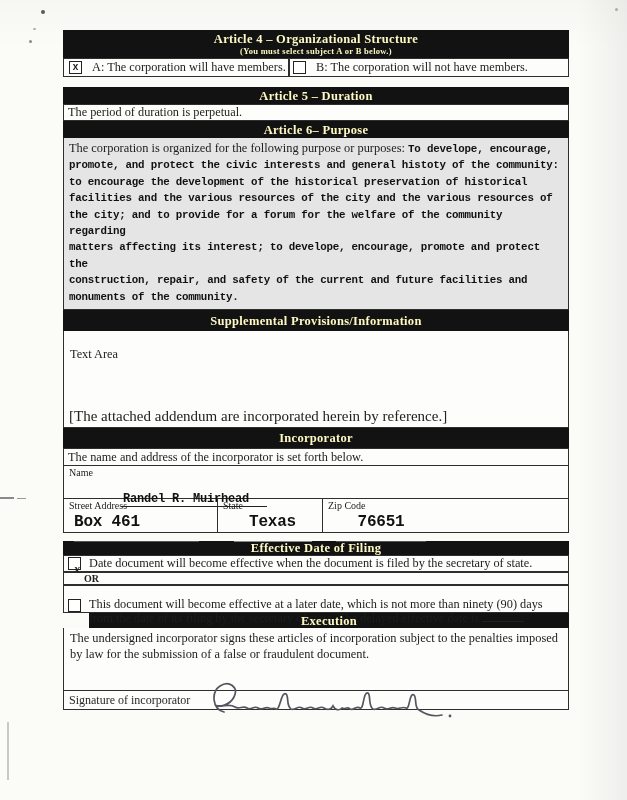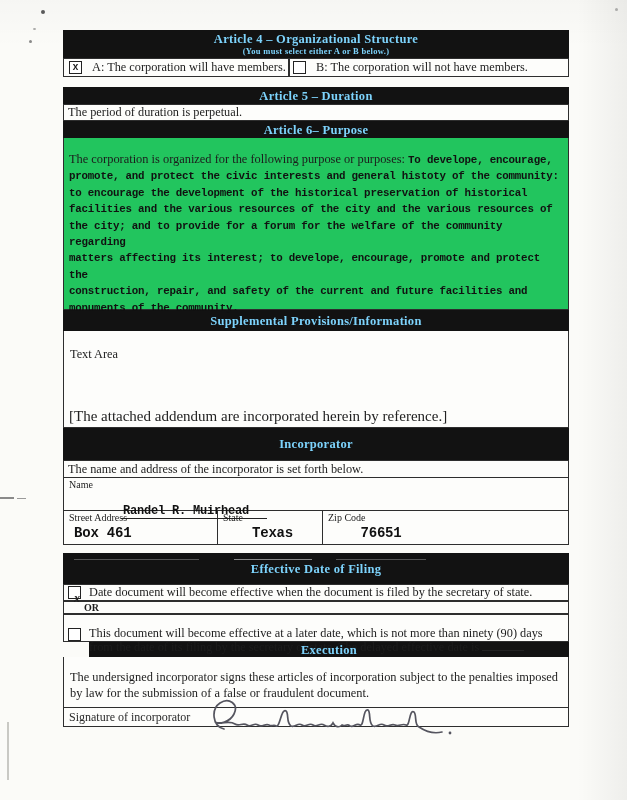--- a/index.html
+++ b/index.html
@@ -13,21 +13,21 @@
   }
   .paper-shade {
     position:absolute; inset:0; pointer-events:none;
     background:linear-gradient(to right, rgba(0,0,0,0) 92%, rgba(0,0,0,0.05)),
                linear-gradient(to bottom, rgba(0,0,0,0.02), rgba(0,0,0,0) 6%);
   }
   .form {
     position:absolute; left:63px; top:30px; width:506px;
   }
   .bar {
-    background:#121212; color:#7dd3fc;
+    background:#121212; color:#fef9c3;
     text-align:center; font-weight:bold;
     display:flex; flex-direction:column; justify-content:center;
     letter-spacing:.3px;
   }
   .bar .t1 { font-size:12.5px; line-height:14px; }
   .bar .t2 { font-size:8.5px; line-height:10px; }
   .row {
     background:#fdfdfb; border:1px solid #2e2e2e;
     font-size:12.3px; display:flex; align-items:center;
   }
@@ -43,82 +43,82 @@
   .a4cell { display:flex; align-items:center; height:100%; }
   .a4cell.a { width:224px; border-right:2px solid #2e2e2e; }
   .a4cell.b { flex:1; }
   .a4cell .lbl { margin-left:10px; }
   .a4cell .cb { margin-left:3px; }
   
   .a5bar { height:17px; margin-top:10px; }
   .a5row { height:17px; padding-left:4px; }
   .a6bar { height:17px; }
   .purpose {
-    height:172px; background:#22c55e; border:1px solid #2e2e2e; border-top:none;
-    padding:14px 6px 0 5px; font-size:12.4px; line-height:15.4px;
+    height:172px; background:#e5e5e5; border:1px solid #2e2e2e; border-top:none;
+    padding:3px 6px 0 5px; font-size:12.4px; line-height:15.4px;
   }
   .mono {
     font-family:"Liberation Mono", monospace; font-weight:bold;
     font-size:10.8px; letter-spacing:-0.2px; color:#111;
   }
   .prewrap { white-space:pre-wrap; }
   
   .supbar { height:21px; }
   .textarea-box {
     height:97px; background:#fdfdfb; border:1px solid #2e2e2e; border-top:none;
     padding:16px 6px; position:relative; font-size:12.3px;
   }
   .addendum {
     position:absolute; left:5px; bottom:2px; font-size:15px; color:#222;
   }
   
-  .incbar { height:32px; }
+  .incbar { height:20px; }
   .introrow { height:18px; padding-left:4px; }
   .namerow {
     height:33px; background:#fdfdfb; border:1px solid #2e2e2e; border-top:none;
     font-size:10px; padding:1px 0 0 5px; display:block;
   }
   .namerow .val {
     display:inline-block; margin-left:52px; margin-top:14px;
     font-size:12px; border-bottom:1.5px solid #222; padding:0 18px 0 2px;
   }
   .addrrow {
     height:34px; background:#fdfdfb; border:1px solid #2e2e2e; border-top:none;
     display:flex; align-items:stretch; font-size:10px;
   }
   .acell { padding:1px 0 0 5px; border-right:1px solid #2e2e2e; }
   .acell:last-child { border-right:none; }
   .acell .val {
-    display:block; margin-top:2px; font-size:14px;
-    border-bottom:1px solid #555; padding-bottom:18px;
+    display:block; margin-top:2px; font-size:16px;
+    border-bottom:1px solid #555; padding-bottom:10px;
   }
   .acell.street { width:154px; } .acell.street .val { margin-left:5px; width:125px; }
   .acell.city { width:108px; text-align:left; } .acell.city .val { margin:2px auto 0; width:80px; text-align:center; }
   .acell.state { width:105px; } .acell.state .val { margin:2px auto 0; width:78px; text-align:center; border-bottom-color:#888; }
   .acell.zip { flex:1; } .acell.zip .val { margin:2px 0 0 8px; width:90px; text-align:center; }
   
-  .effbar { height:31px; margin-top:8px; }
+  .effbar { height:14px; margin-top:8px; }
   .optrow { padding:1px 4px; font-size:12.3px; }
   .opt1 { height:17px; }
   .opt1 .cb { margin-right:8px; }
   .opt1 .mark {
     position:absolute; left:5px; top:4px; font-size:12px; color:#222;
     font-family:"Liberation Serif", serif; font-style:italic; font-weight:bold;
   }
   .orrow { height:13px; font-weight:bold; font-size:10px; padding-left:20px; }
   .opt2 { height:28px; display:block; line-height:13.5px; padding-top:12px; }
   .opt2 .cb { float:left; margin:1px 8px 2px 0; }
   .blank {
     display:inline-block; width:42px; border-bottom:1.2px solid #222; height:10px;
   }
   
   .execbar { height:15px; }
   .execbox {
-    height:51px; background:#fdfdfb; border:1px solid #2e2e2e; border-top:none;
-    padding:12px 6px; font-size:12.4px; line-height:16px;
+    height:63px; background:#fdfdfb; border:1px solid #2e2e2e; border-top:none;
+    padding:2px 6px; font-size:12.4px; line-height:16px;
   }
   .sigrow {
     height:20px; background:#fdfdfb; border:1px solid #2e2e2e; border-top:1px solid #2e2e2e;
     margin-top:-1px; position:relative; font-size:12px; color:#2a2a2a;
     display:flex; align-items:center; padding-left:5px; overflow:visible;
   }
   .sig {
     position:absolute; left:140px; top:-12px; width:280px; height:42px; overflow:visible;
   }
   
@@ -140,21 +140,21 @@
 <span class="speck s3"></span>
 <span class="speck s4"></span>
 <span class="dash1"></span>
 <span class="dash2"></span>
 <span class="lmark"></span>
 
 <div class="form">
 
   <div class="bar a4bar">
     <div class="t1">Article 4 – Organizational Structure</div>
-    <div class="t2">(You must select either A or B below.)</div>
+    <div class="t2">(You must select subject A or B below.)</div>
   </div>
   <div class="row a4row">
     <div class="a4cell a">
       <span class="cb">x</span>
       <span class="lbl">A: The corporation will have members.</span>
     </div>
     <div class="a4cell b">
       <span class="cb"></span>
       <span class="lbl">B: The corporation will not have members.</span>
     </div>

